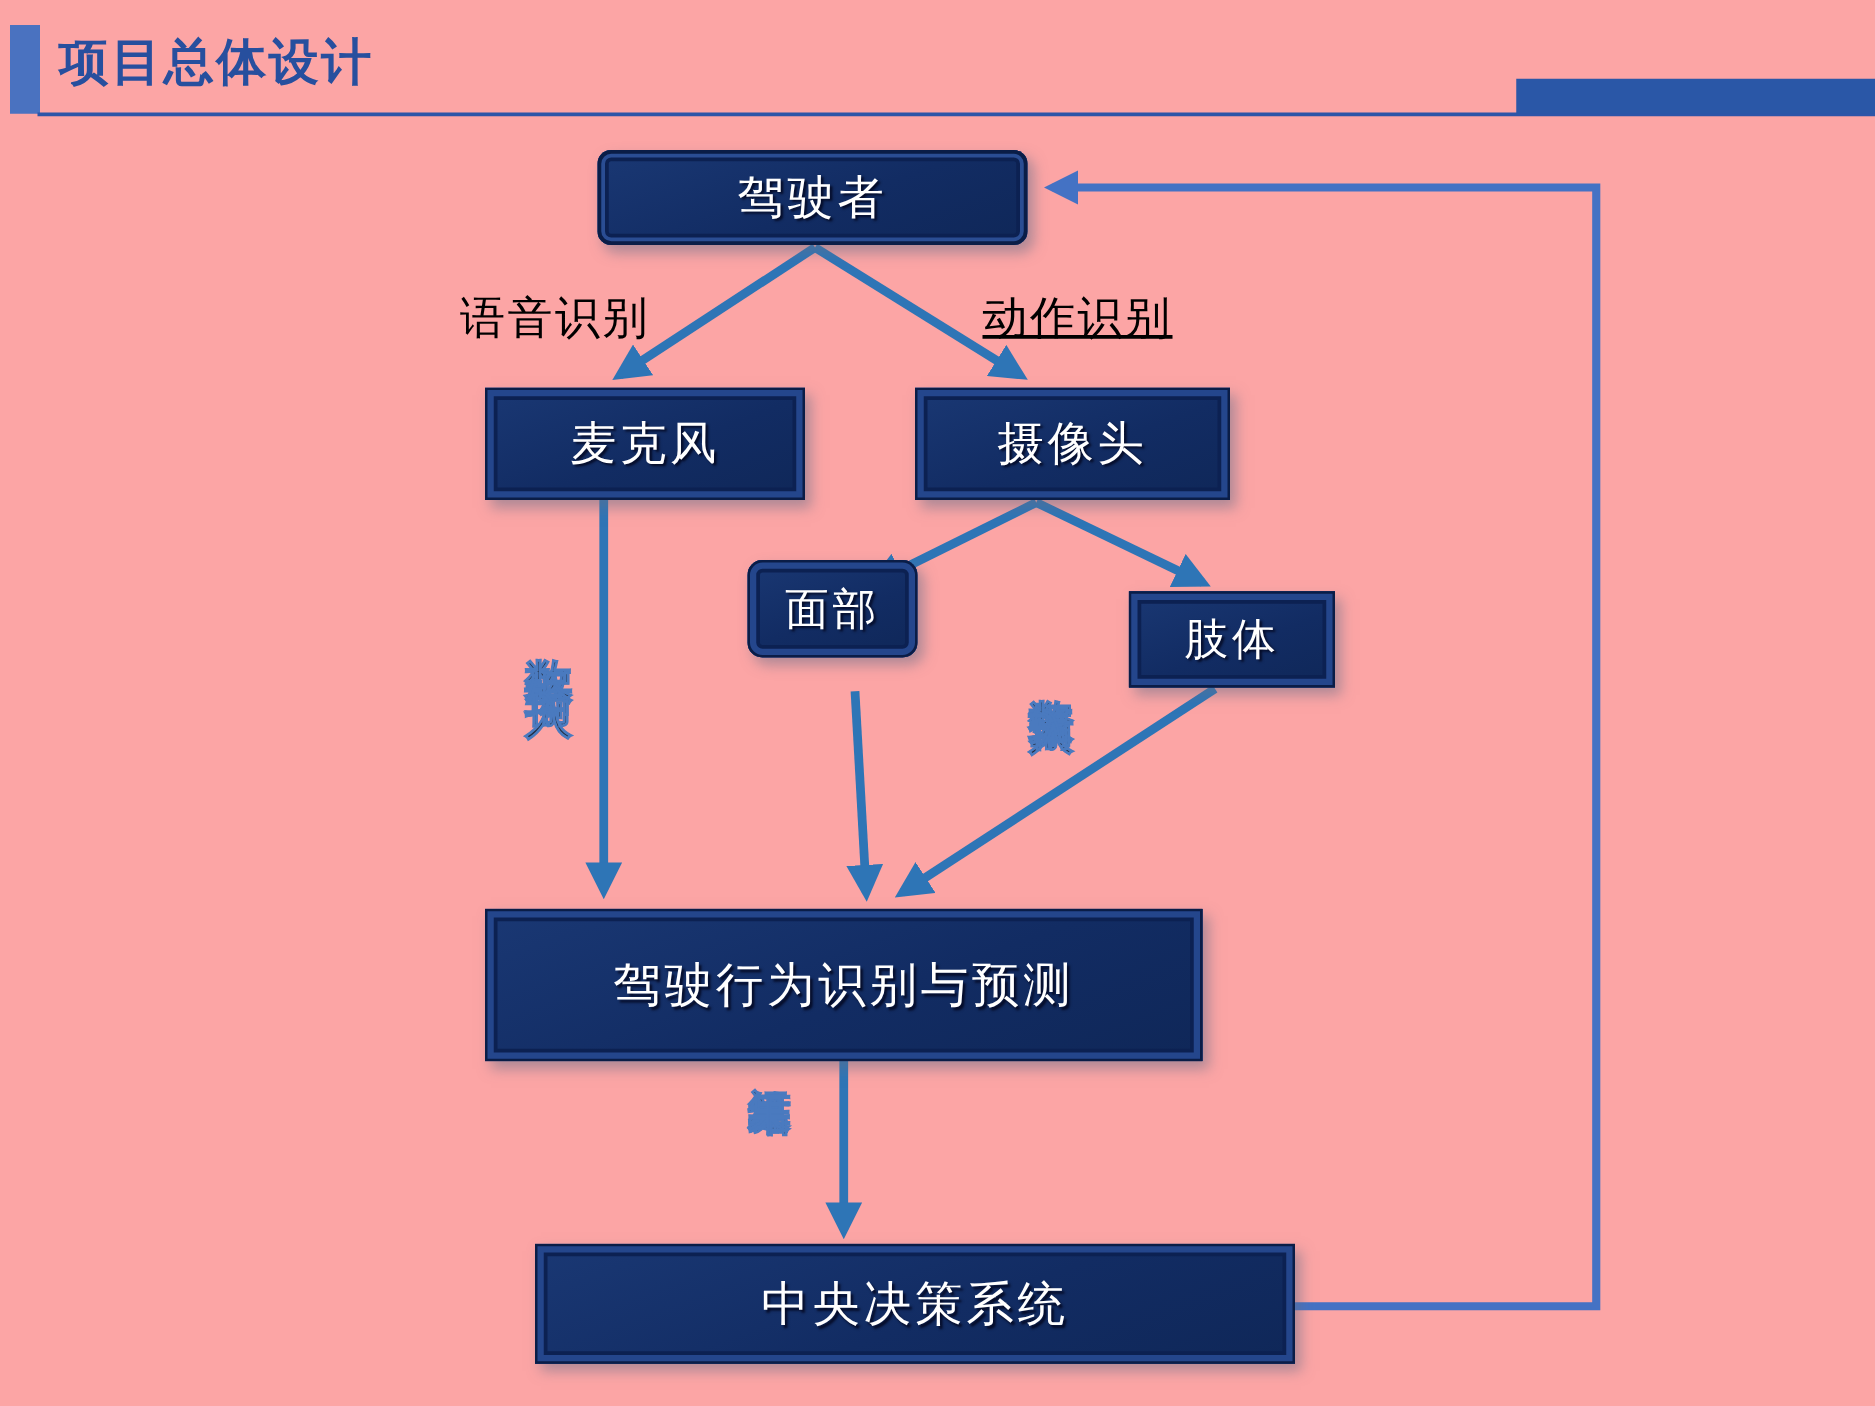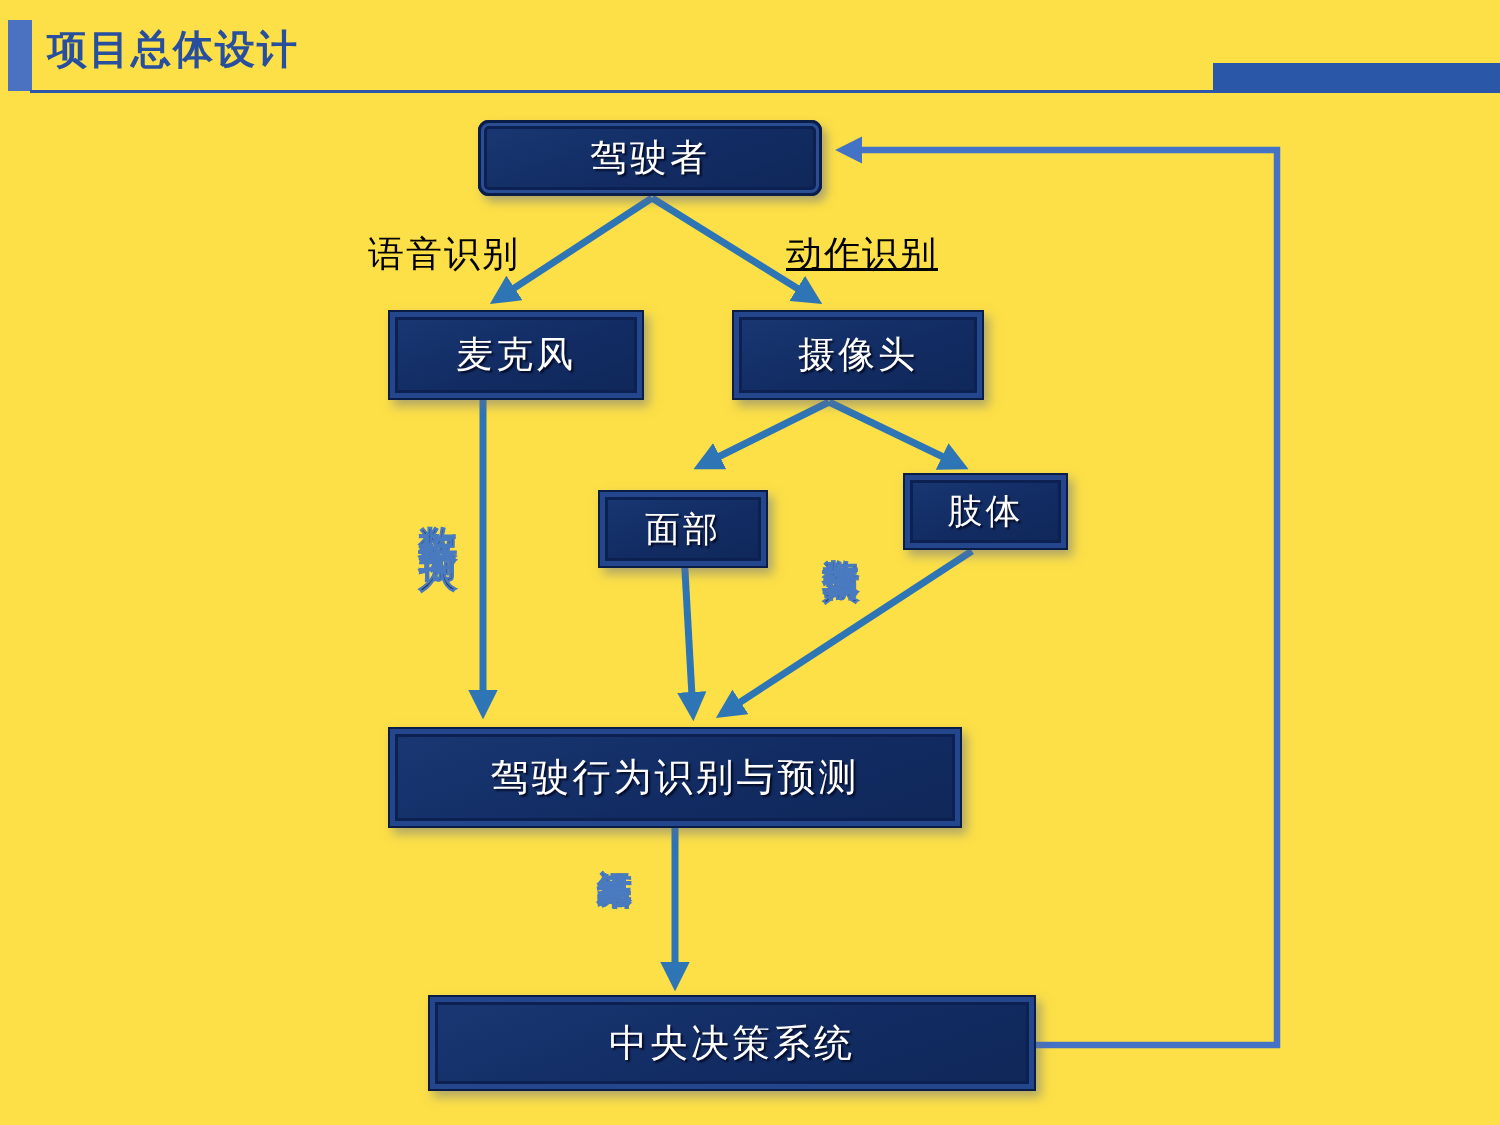--- a/index.html
+++ b/index.html
@@ -1,19 +1,19 @@
 <!DOCTYPE html>
 <html><head>
 <meta charset="utf-8">
 <style>
   html,body{margin:0;padding:0;background:#ffffff;}
   #slide{
     position:relative;
     width:1500px;height:1125px;
-    background:#fde047;
+    background:#fca5a5;
     overflow:hidden;
     font-family:"Liberation Sans","DejaVu Sans",sans-serif;
   }
 
   
   .accent-bar{
     position:absolute;left:8px;top:20px;width:24px;height:71px;
     background:#4a72c0;
   }
   .slide-title{
@@ -48,23 +48,23 @@
   .node.rounded{border-radius:11px;
     box-shadow:
       inset 0 0 0 3px #0a1d47,
       inset 0 0 0 6px #2a4d93,
       inset 0 0 0 9px #0c2152,
       5px 6px 10px rgba(100,110,135,0.5);
   }
   #node-driver   {left:478px;top:120px;width:344px;height:76px;font-size:37px;text-align:center;}
   #node-mic      {left:356px;top:310px;width:256px;height:90px;font-size:37px;margin-left:32px;}
   #node-camera   {left:704px;top:310px;width:252px;height:90px;font-size:37px;margin-left:28px;}
-  #node-face     {left:598px;top:490px;width:170px;height:78px;font-size:35px;}
+  #node-face     {left:598px;top:448px;width:136px;height:78px;font-size:35px;border-radius:12px;}
   #node-body     {left:903px;top:473px;width:165px;height:77px;font-size:35px;}
-  #node-behavior {left:388px;top:727px;width:574px;height:101px;font-size:38px;}
+  #node-behavior {left:388px;top:727px;width:574px;height:122px;font-size:38px;}
   #node-decision {left:428px;top:995px;width:608px;height:96px;font-size:38px;}
 
   
   .edge-label{
     position:absolute;
     color:#000000;font-size:36px;letter-spacing:2px;white-space:nowrap;
   }
   #label-speech{left:368px;top:230px;}
   #label-action{left:786px;top:230px;text-decoration:underline;}
 

